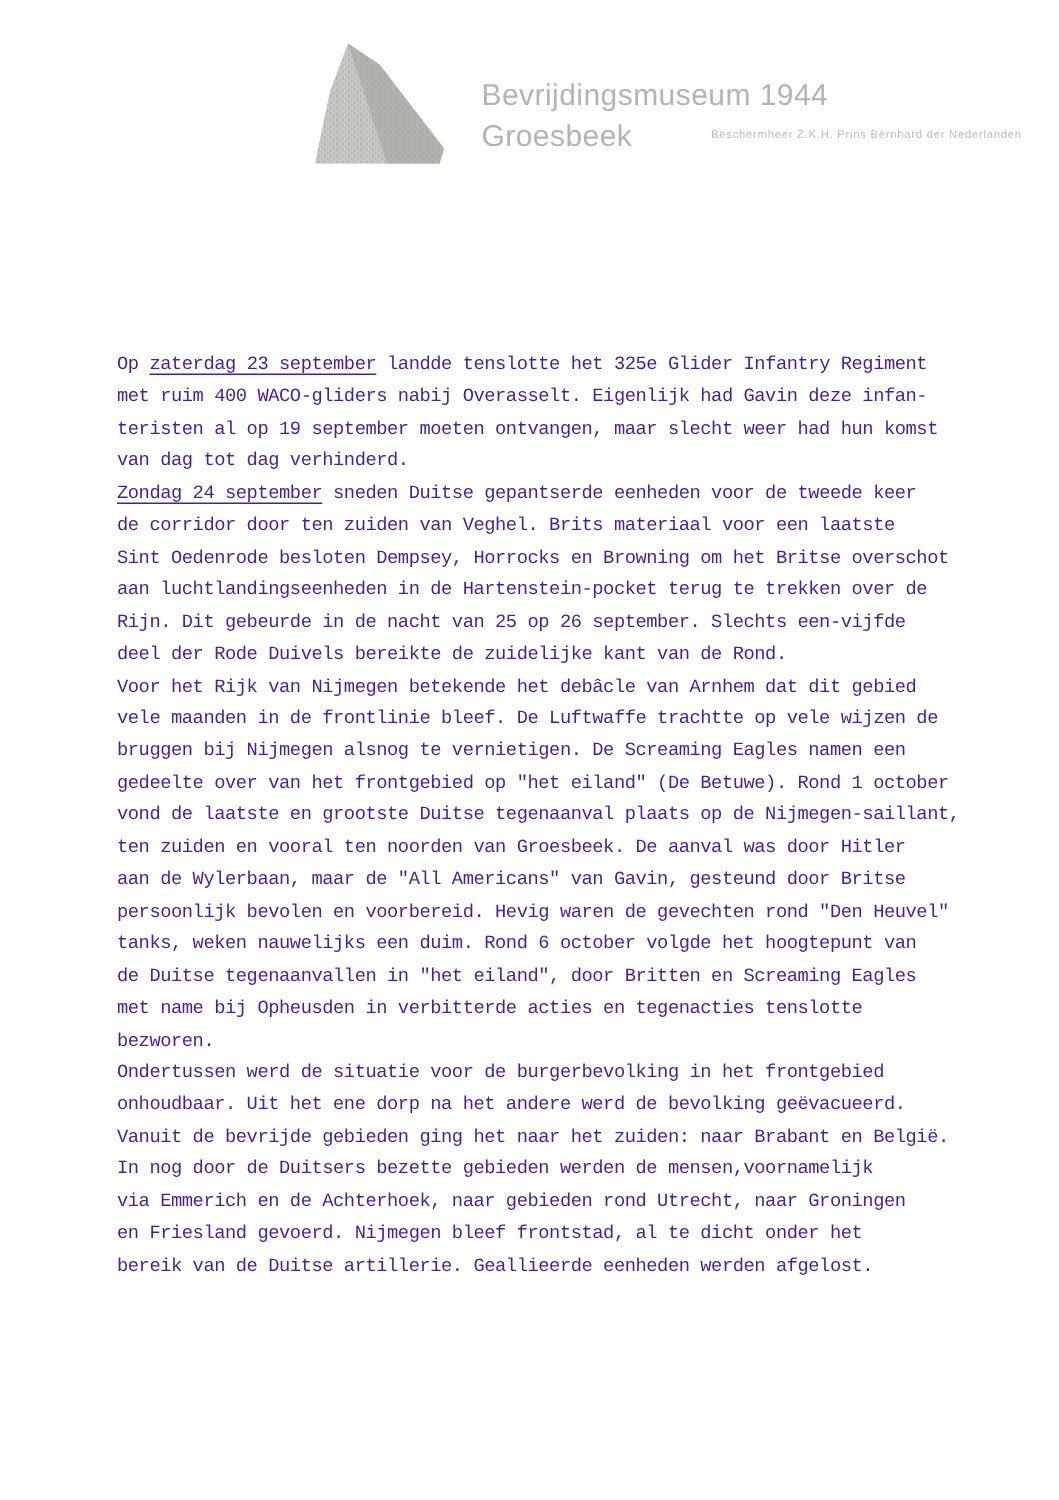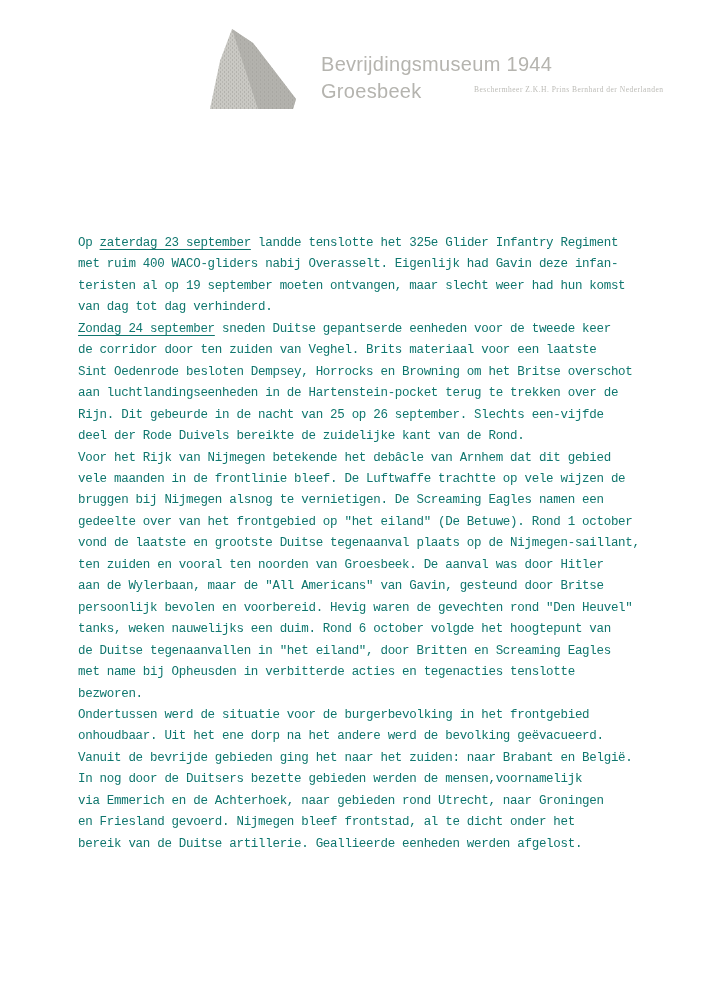--- a/index.html
+++ b/index.html
@@ -20,33 +20,33 @@
     font-size:20px;
     letter-spacing:0.3px;
     color:#b5b4af;
     white-space:nowrap;
   }
   .mast-name   { left:285px; top:53px; }
   .mast-region { left:500px; top:53px; }
   .mast-town   { left:285px; top:80px; }
   .patron {
     position:absolute; left:438px; top:85px;
-    font-family:Liberation Serif, serif;
+    font-family:Liberation Sans, sans-serif;
     font-size:7.5px; letter-spacing:0.5px;
     color:#bcbbb6; white-space:nowrap;
   }
   
   .content {
     position:absolute;
     left:78px; top:233px;
     width:575px;
     font-size:12.5px;
     line-height:21.45px;
     letter-spacing:-0.3px;
-    color:#0f766e;
+    color:#4c1d95;
   }
   .para { margin:0; }
   .line { white-space:pre; }
   .u {
     text-decoration:underline;
     text-decoration-thickness:1px;
     text-underline-offset:3px;
   }
   .heading { margin-top:21px; margin-bottom:7px; }
 </style>

